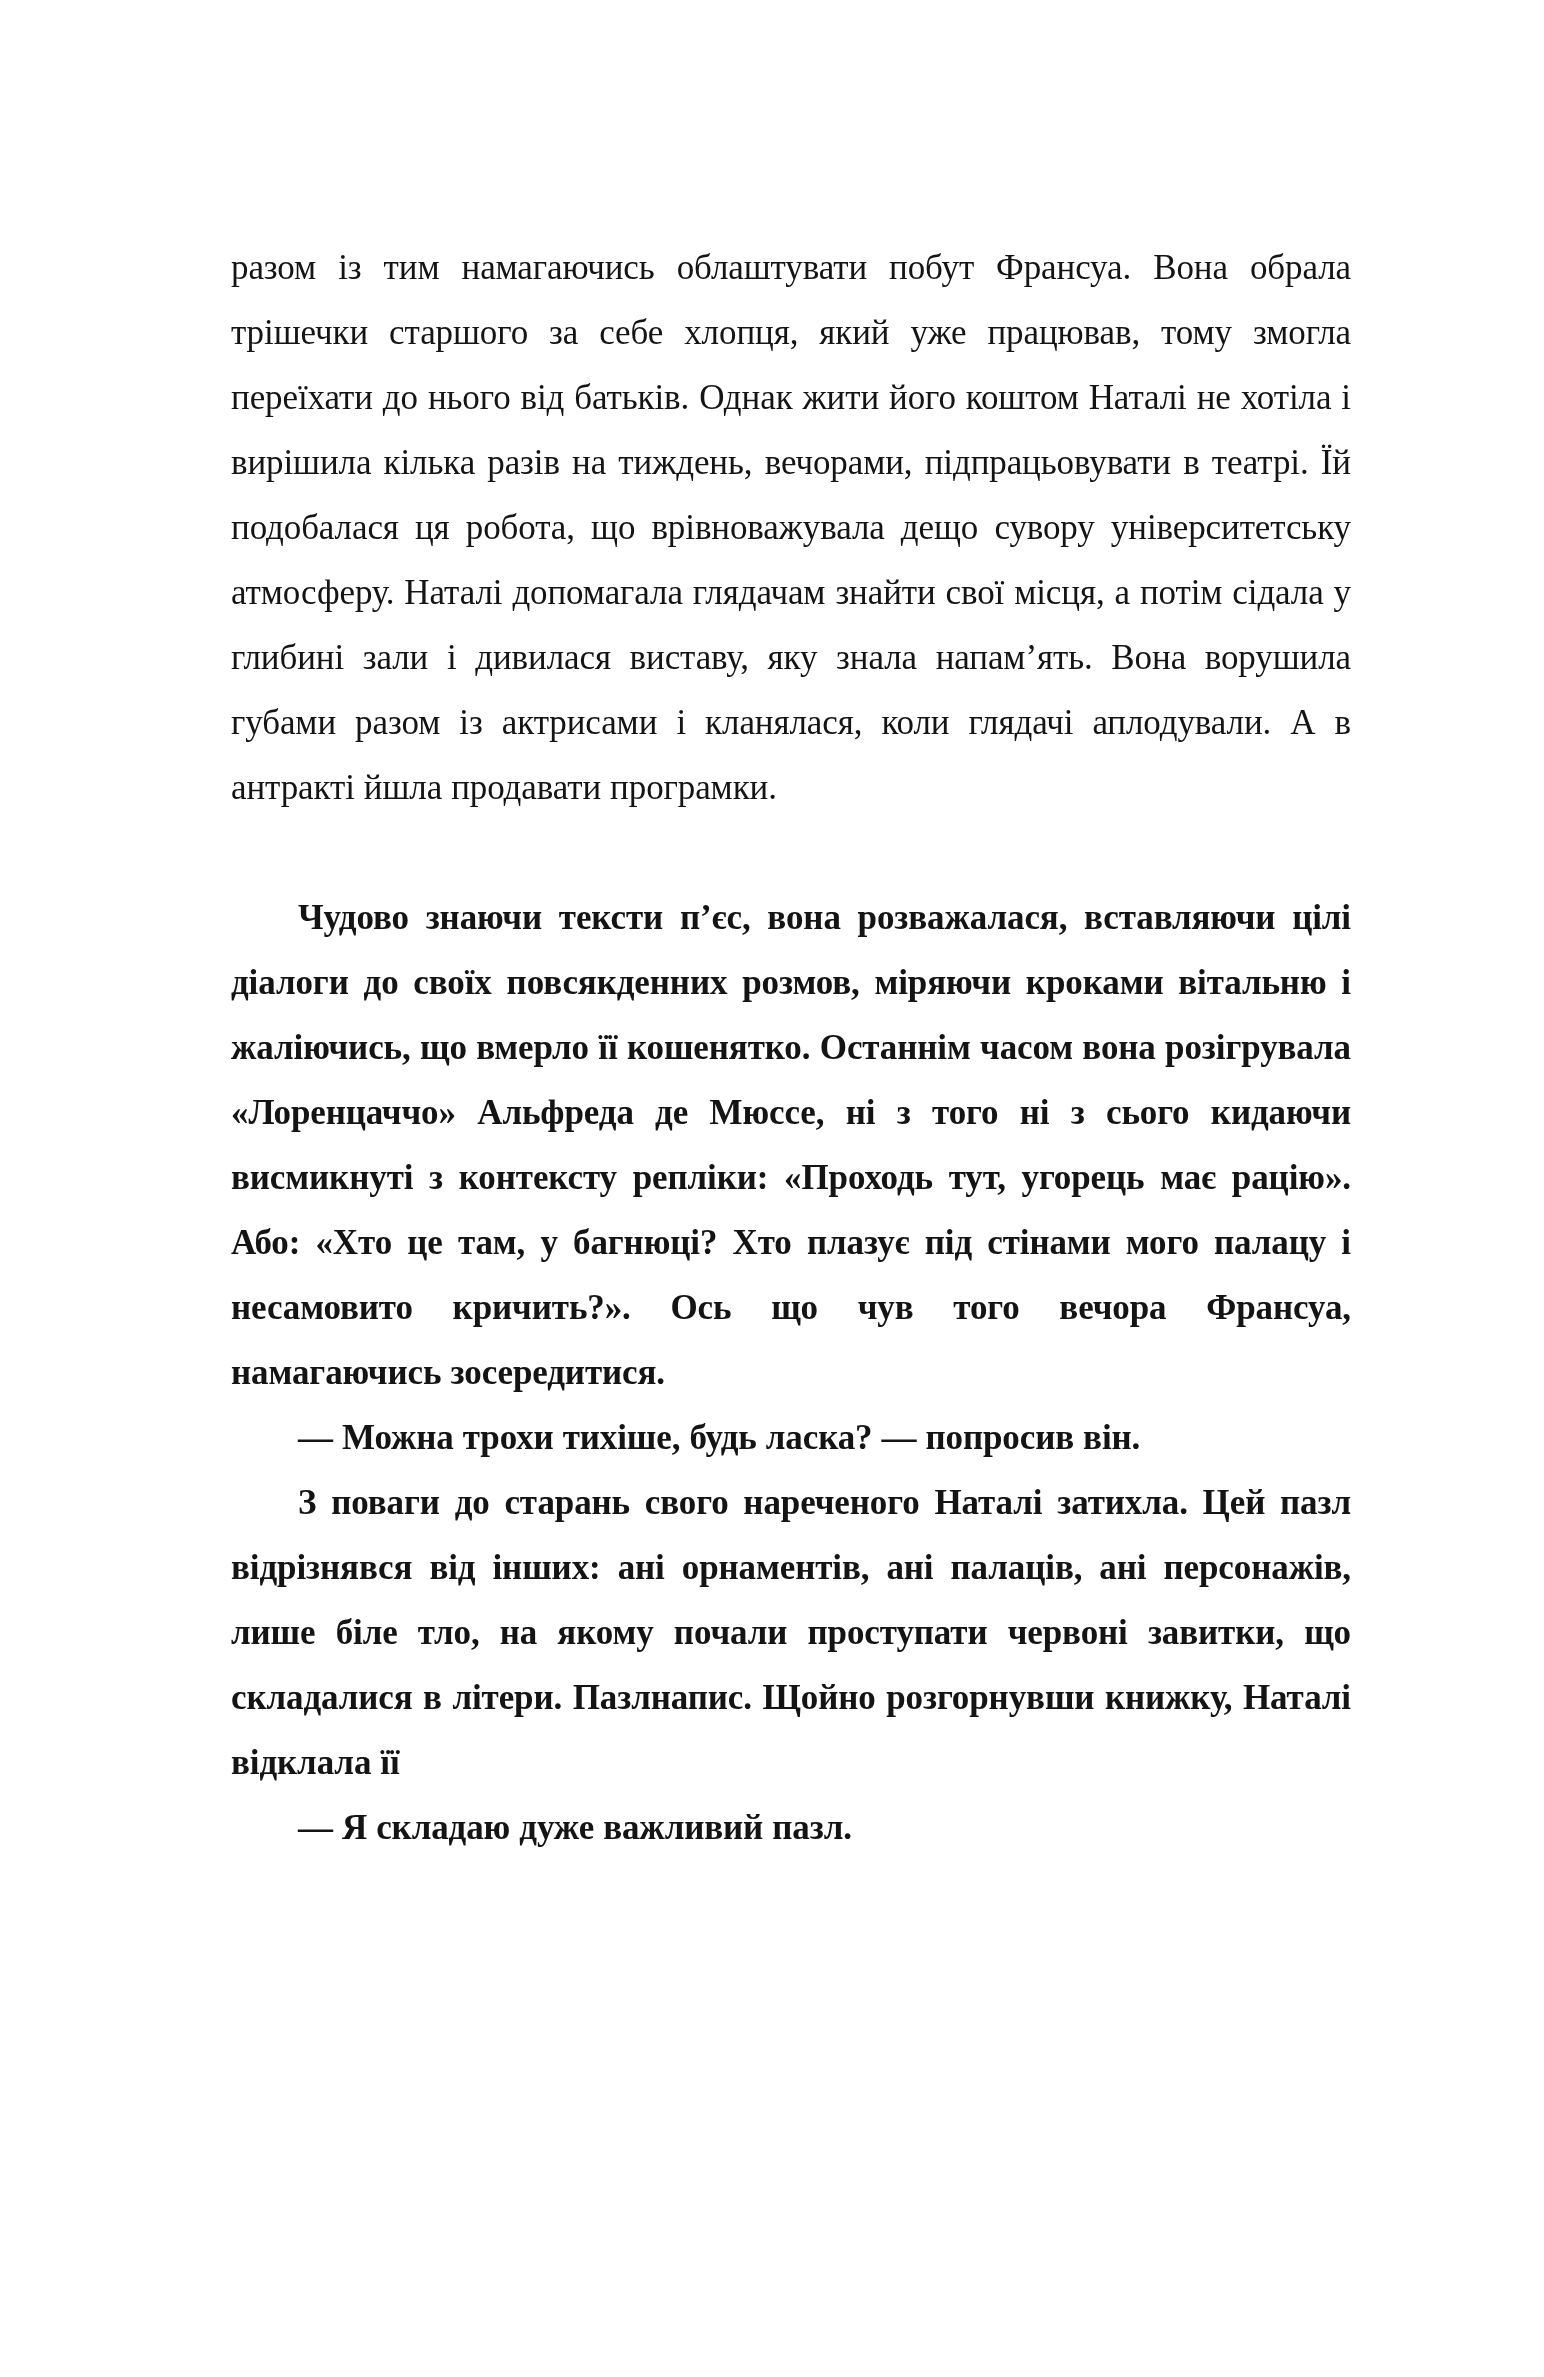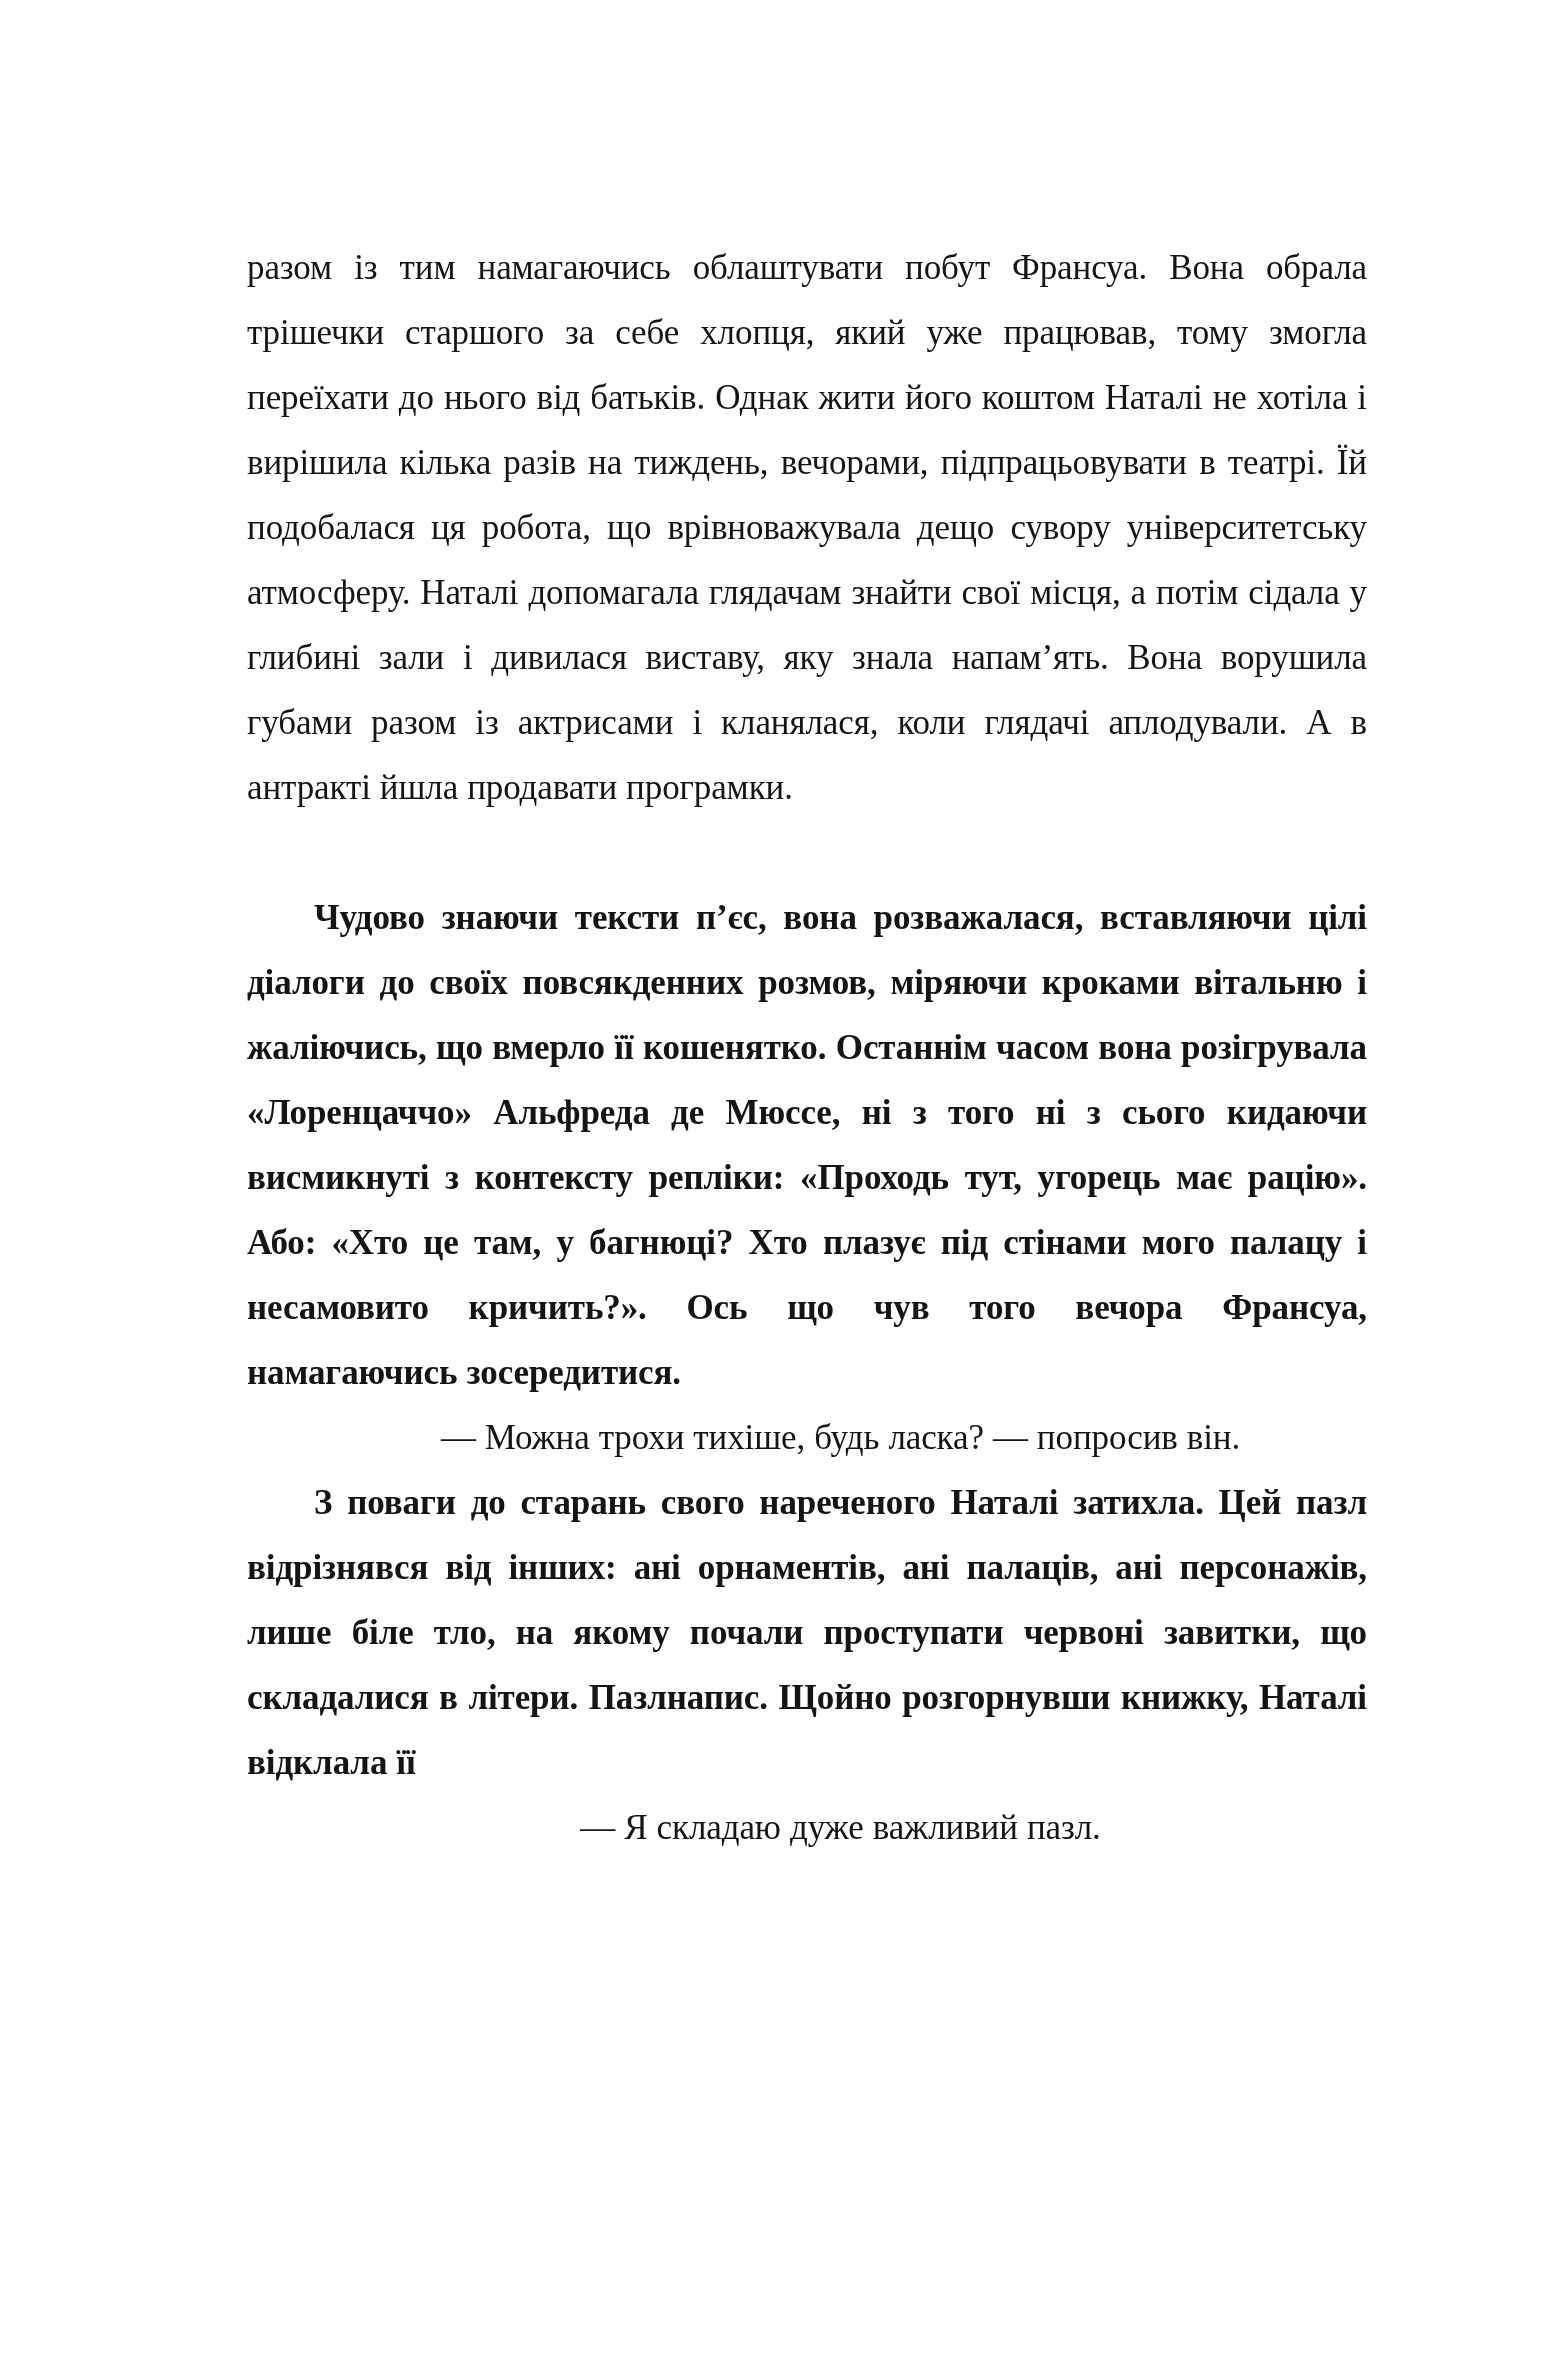--- a/index.html
+++ b/index.html
@@ -11,21 +11,20 @@
     font-family: "Liberation Serif", "DejaVu Serif", serif;
     color: #141414;
     -webkit-font-smoothing: antialiased;
   }
   .page {
     position: relative;
     width: 1458px;
     height: 2377px;
     background: #ffffff;
     overflow: hidden;
-    margin-left: 16px;
   }
   .text-block {
     position: absolute;
     left: 231px;
     top: 235px;
     width: 1120px;
   }
   p.body-par {
     margin: 0;
     font-size: 35px;
@@ -38,21 +37,22 @@
   }
   p.body-par.cont {
     text-indent: 0;
   }
   p.body-par.indent {
     text-indent: 67px;
     font-weight: bold;
   }
   p.body-par.dialogue {
     text-indent: 67px;
-    text-align: center;
+    text-align: left;
+    font-weight: bold;
   }
   .par-gap {
     height: 65px;
   }
   .folio {
     position: absolute;
     left: 0;
     top: 2130px;
     width: 1545px;
     text-align: right;

